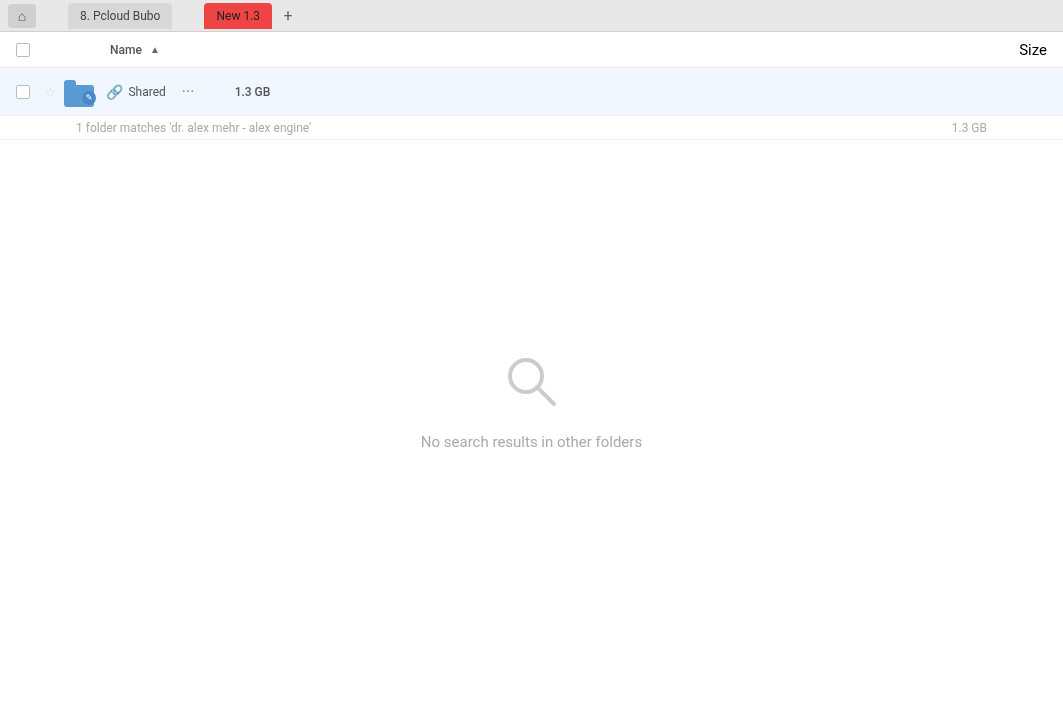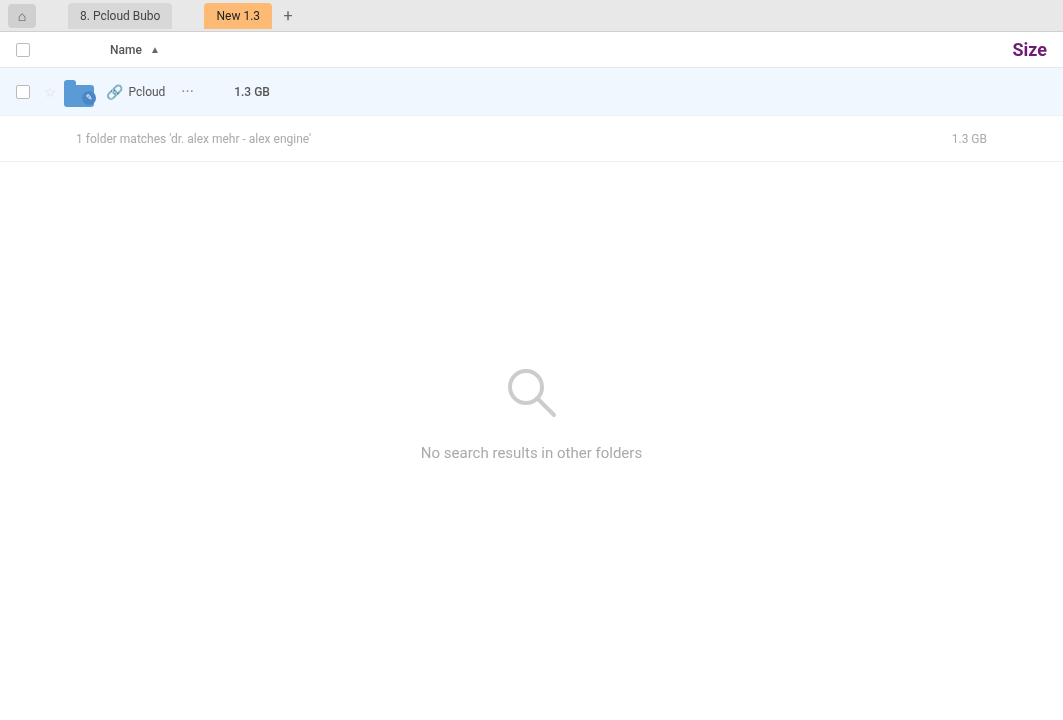--- a/index.html
+++ b/index.html
@@ -50,21 +50,21 @@
       background: #d8d8d8;
       border-radius: 4px 4px 0 0;
       cursor: pointer;
       font-size: 12px;
       color: #444;
       gap: 6px;
       margin-left: 28px;
     }
 
     .tab.active {
-      background: #fdba74;
+      background: #ef4444;
       color: #222;
     }
 
     .tab-add {
       display: flex;
       align-items: center;
       justify-content: center;
       width: 24px;
       height: 24px;
       cursor: pointer;
@@ -104,23 +104,23 @@
       gap: 8px;
       font-size: 12px;
       color: #555;
       font-weight: 500;
       cursor: pointer;
     }
 
     .col-size {
       width: 80px;
       text-align: right;
-      font-size: 18px;
-      color: #701a75;
-      font-weight: 700;
+      font-size: 15px;
+      color: #000000;
+      font-weight: 400;
     }
 
     .sort-arrow {
       font-size: 10px;
       color: #666;
     }
 
     
     .file-row {
       display: flex;
@@ -190,21 +190,21 @@
       text-align: right;
       font-size: 12px;
       color: #555;
       font-weight: 500;
     }
 
     
     .match-info-row {
       display: flex;
       align-items: center;
-      height: 46px;
+      height: 24px;
       padding: 0 76px;
       background: #fff;
       border-bottom: 1px solid #f0f0f0;
     }
 
     .match-info-text {
       flex: 1;
       font-size: 12px;
       color: #aaa;
     }
@@ -330,21 +330,21 @@
     </div>
     <div class="file-icon">
       <div class="folder-wrapper">
         <div class="folder-tab"></div>
         <div class="folder-base"></div>
         <div class="pen-overlay">✎</div>
       </div>
     </div>
     <div class="file-shared">
       <span class="link-icon">🔗</span>
-      <span>Pcloud</span>
+      <span>Shared</span>
     </div>
     <div class="file-more">
       <span>···</span>
     </div>
     <div class="file-size">1.3 GB</div>
   </div>
 
   <div class="match-info-row">
     <div class="match-info-text">1 folder matches 'dr. alex mehr - alex engine'</div>
     <div class="match-info-size">1.3 GB</div>

